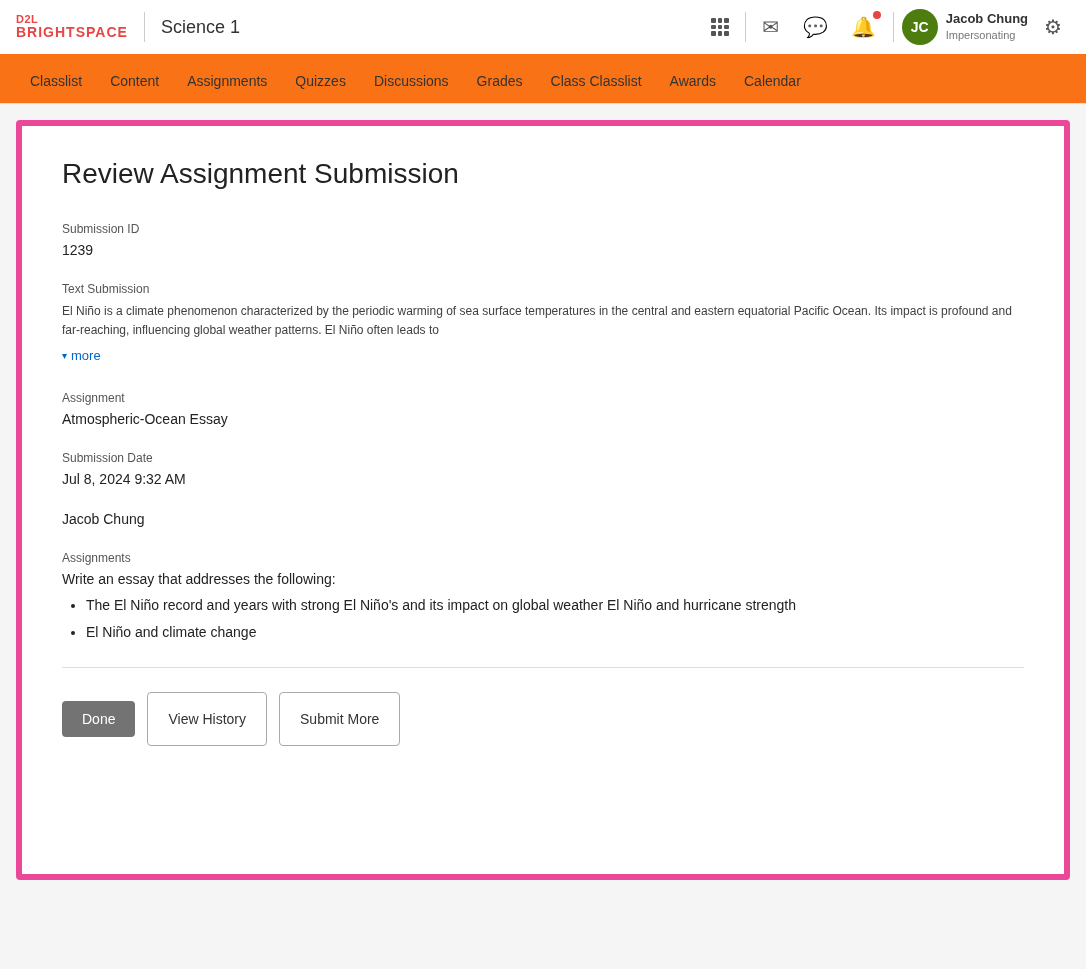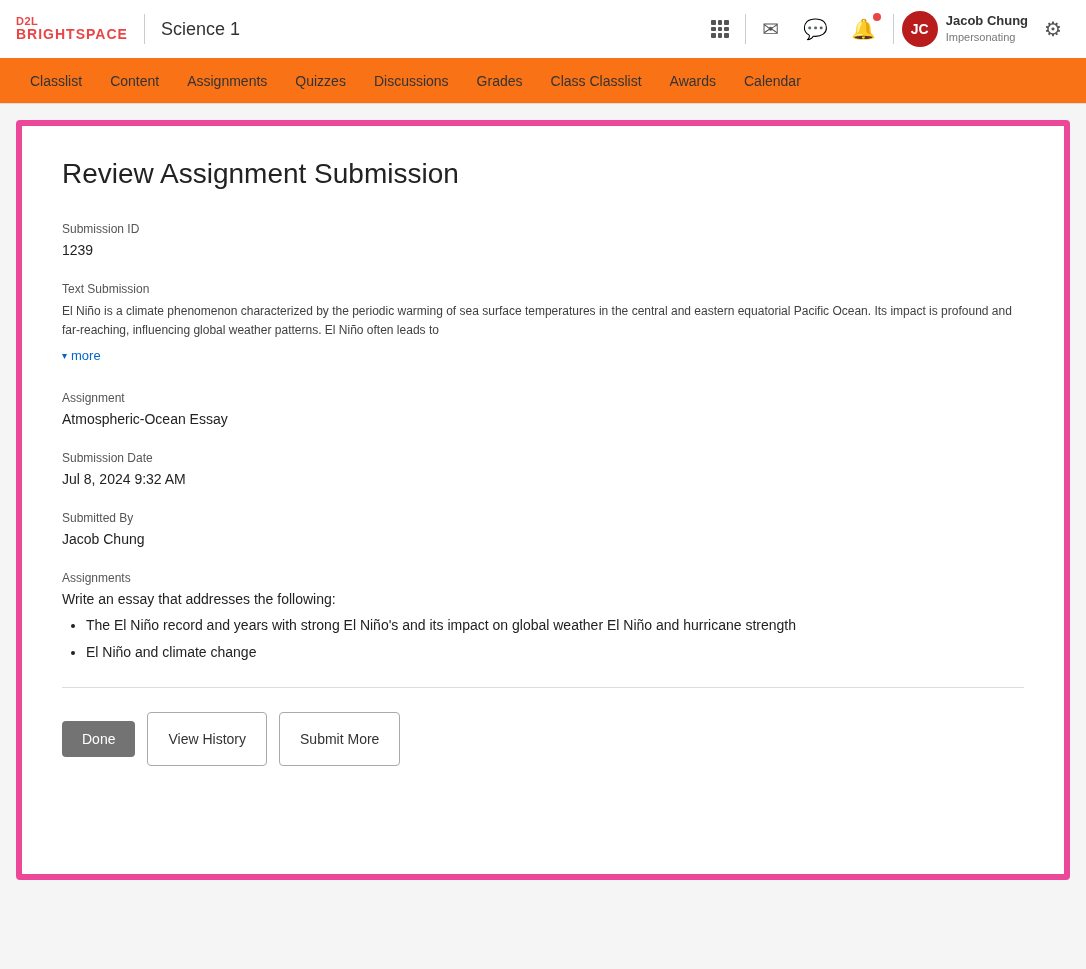--- a/index.html
+++ b/index.html
@@ -3,21 +3,21 @@
   <meta charset="utf-8">
   <style>
     * { box-sizing: border-box; margin: 0; padding: 0; }
     body { font-family: -apple-system, BlinkMacSystemFont, 'Segoe UI', Arial, sans-serif; background: #f5f5f5; color: #333; font-size: 14px; }
 
     
     .top-header {
       display: flex;
       align-items: center;
       background: #fff;
-      border-bottom: 2px solid #f97316;
+      border-bottom: 6px solid #f97316;
       padding: 0 16px;
       height: 60px;
       justify-content: space-between;
     }
     .header-left {
       display: flex;
       align-items: center;
       gap: 16px;
     }
     .logo-container {
@@ -76,21 +76,21 @@
       top: 4px;
       right: 4px;
       width: 8px;
       height: 8px;
       background: #e84646;
       border-radius: 50%;
     }
     .user-avatar {
       width: 36px;
       height: 36px;
-      background: #b91c1c;
+      background: #4d7c0f;
       border-radius: 50%;
       display: flex;
       align-items: center;
       justify-content: center;
       color: white;
       font-weight: bold;
       font-size: 14px;
     }
     .user-info {
       display: flex;
@@ -317,21 +317,20 @@
     <div class="field-label">Assignment</div>
     <div class="field-value">Atmospheric-Ocean Essay</div>
   </div>
 
   <div class="field-section">
     <div class="field-label">Submission Date</div>
     <div class="field-value">Jul 8, 2024 9:32 AM</div>
   </div>
 
   <div class="field-section">
-    <div class="field-label">Submitted By</div>
     <div class="field-value">Jacob Chung</div>
   </div>
 
   <div class="field-section">
     <div class="field-label">Assignments</div>
     <div class="field-value">Write an essay that addresses the following:</div>
     <ul class="instructions-list">
       <li class="field-value">The El Niño record and years with strong El Niño's and its impact on global weather El Niño and hurricane strength</li>
       <li class="field-value">El Niño and climate change</li>
     </ul>

